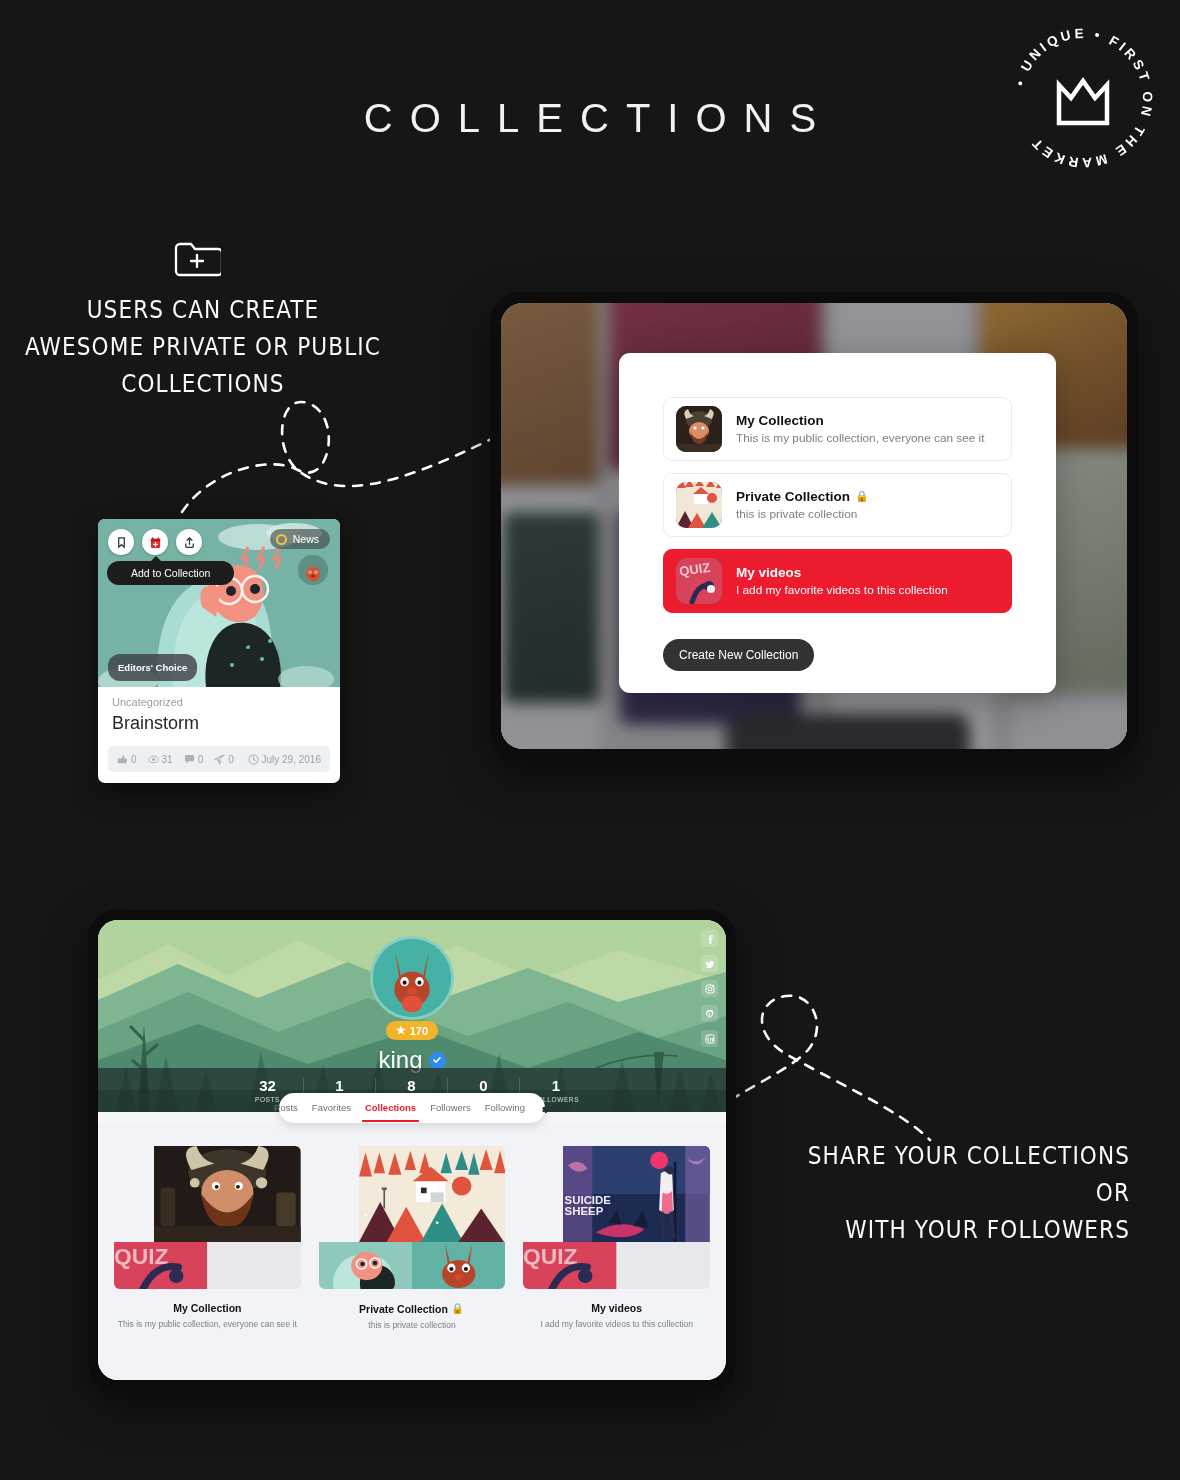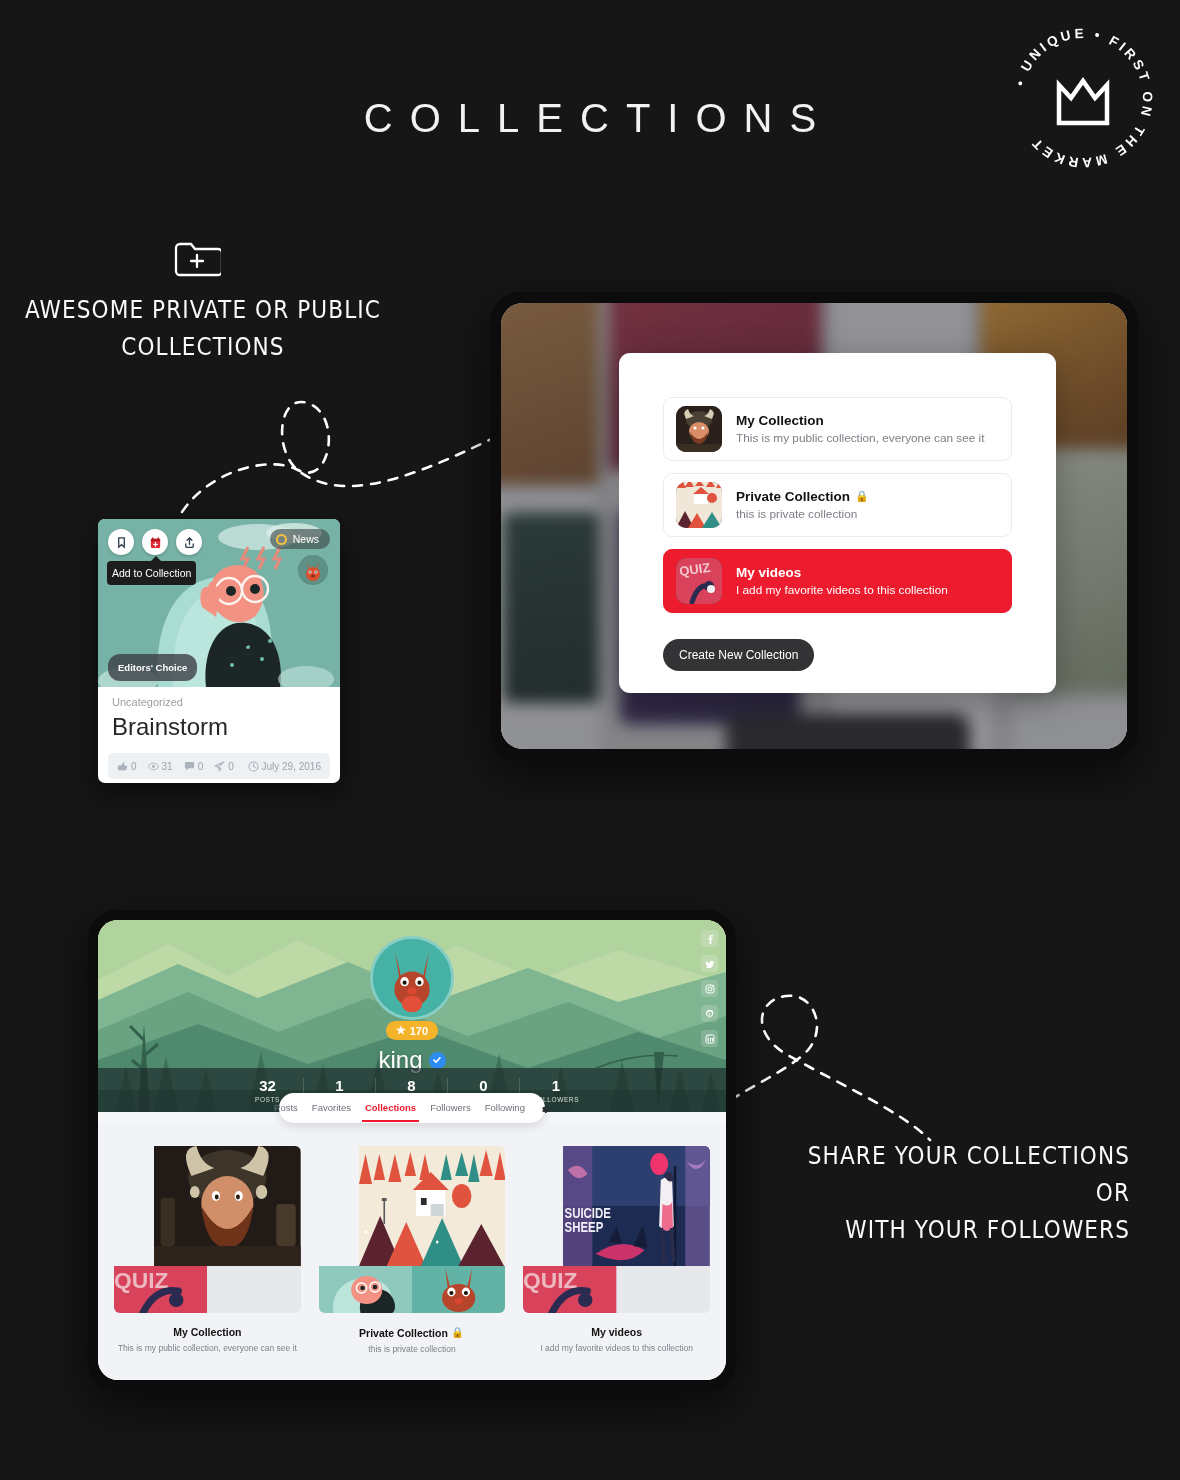--- a/index.html
+++ b/index.html
@@ -96,21 +96,21 @@
   .circ-btn {
     width: 26px; height: 26px; border-radius: 50%;
     background: #fff; display: flex; align-items: center; justify-content: center;
     box-shadow: 0 1px 3px rgba(0,0,0,.2);
   }
   .circ-btn svg { width: 13px; height: 13px; }
 
   .tooltip {
     position: absolute; top: 42px; left: 9px;
     background: #1d1d1d; color: #fff;
-    font-size: 10.5px; padding: 6px 5px; border-radius: 4px;
+    font-size: 10.5px; padding: 6px 24px; border-radius: 12px;
     white-space: nowrap; z-index: 5;
   }
   .tooltip:after {
     content:""; position:absolute; top:-5px; left:44px;
     border-left:5px solid transparent; border-right:5px solid transparent;
     border-bottom:5px solid #1d1d1d;
   }
 
   .news-badge {
     position: absolute; top: 10px; right: 10px; z-index: 4;
@@ -130,21 +130,21 @@
 
   .editors-choice {
     position: absolute; bottom: 6px; left: 10px; z-index: 4;
     background: rgba(58,58,66,.78);
     border-radius: 12px; padding: 8px 10px;
     font-size: 9.5px; color: #fff; font-weight: 600;
   }
 
   .post-body { padding: 9px 8px 4px 14px; background:#fff;}
   .post-cat { font-size: 11px; color: #9aa0a6; margin-bottom: 5px; }
-  .post-title { font-size: 24px; color: #25282b; font-weight: 400; }
+  .post-title { font-size: 18px; color: #25282b; font-weight: 400; }
 
   .post-stats {
     margin: 8px 10px 0 10px;
     background: #eef1f4;
     border-radius: 5px;
     height: 26px;
     display: flex; align-items: center;
     padding: 0 9px;
     font-size: 10px; color: #9aa2ac;
     gap: 4px;
@@ -303,21 +303,21 @@
   .tab-gear svg { width: 11px; height: 11px; fill: #2c3138; display:block;}
 
   .collections-grid {
     position: absolute; top: 204px; left: 0; right: 0; bottom: 0;
     background: #f2f3f6;
     display: flex; gap: 18px;
     padding: 22px 16px 0 16px;
   }
   .cgrid-card { flex: 1; }
   .cgrid-main {
-    width: 100%; height: 120px; border-radius: 6px 6px 0 0; overflow: hidden; position: relative; padding-left: 40px;
+    width: 100%; height: 96px; border-radius: 6px 6px 0 0; overflow: hidden; position: relative; padding-left: 40px;
   }
   .cgrid-main svg { width:100%; height:100%; display:block; }
   .cgrid-subs { display: flex; height: 47px; border-radius: 0 0 6px 6px; overflow: hidden; background:#e6e8ec;}
   .cgrid-sub { width: 50%; height: 100%; overflow:hidden;}
   .cgrid-sub svg { width:100%; height:100%; display:block;}
   .cgrid-sub.empty { background: #e6e8ec; }
   .cgrid-title { margin-top: 13px; text-align: center; font-size: 10.5px; font-weight: 700; color: #111; display:flex; align-items:center; justify-content:center; gap:4px;}
   .cgrid-desc { margin-top: 5px; text-align: center; font-size: 8.5px; color: #7b8089; }
 </style>
 </head>
@@ -343,20 +343,21 @@
 
   <div class="folder-icon">
     <svg viewBox="0 0 48 40">
       <path d="M3 10 a4 4 0 0 1 4-4 h11 l4 5 h23 a4 4 0 0 1 4 4 v18 a4 4 0 0 1-4 4 H7 a4 4 0 0 1-4-4 Z" fill="none" stroke="#fff" stroke-width="2.3"></path>
       <path d="M21 11 h22" stroke="#fff" stroke-width="2" fill="none"></path>
       <path d="M24 17 v12 M18 23 h12" stroke="#fff" stroke-width="2.3" stroke-linecap="round"></path>
     </svg>
   </div>
 
   <div class="copy-left">
+    <div>USERS CAN CREATE</div>
     <div>AWESOME PRIVATE OR PUBLIC</div>
     <div>COLLECTIONS</div>
   </div>
 
   <div class="copy-right">
     <div>SHARE YOUR COLLECTIONS</div>
     <div>OR</div>
     <div>WITH YOUR FOLLOWERS</div>
   </div>
 

